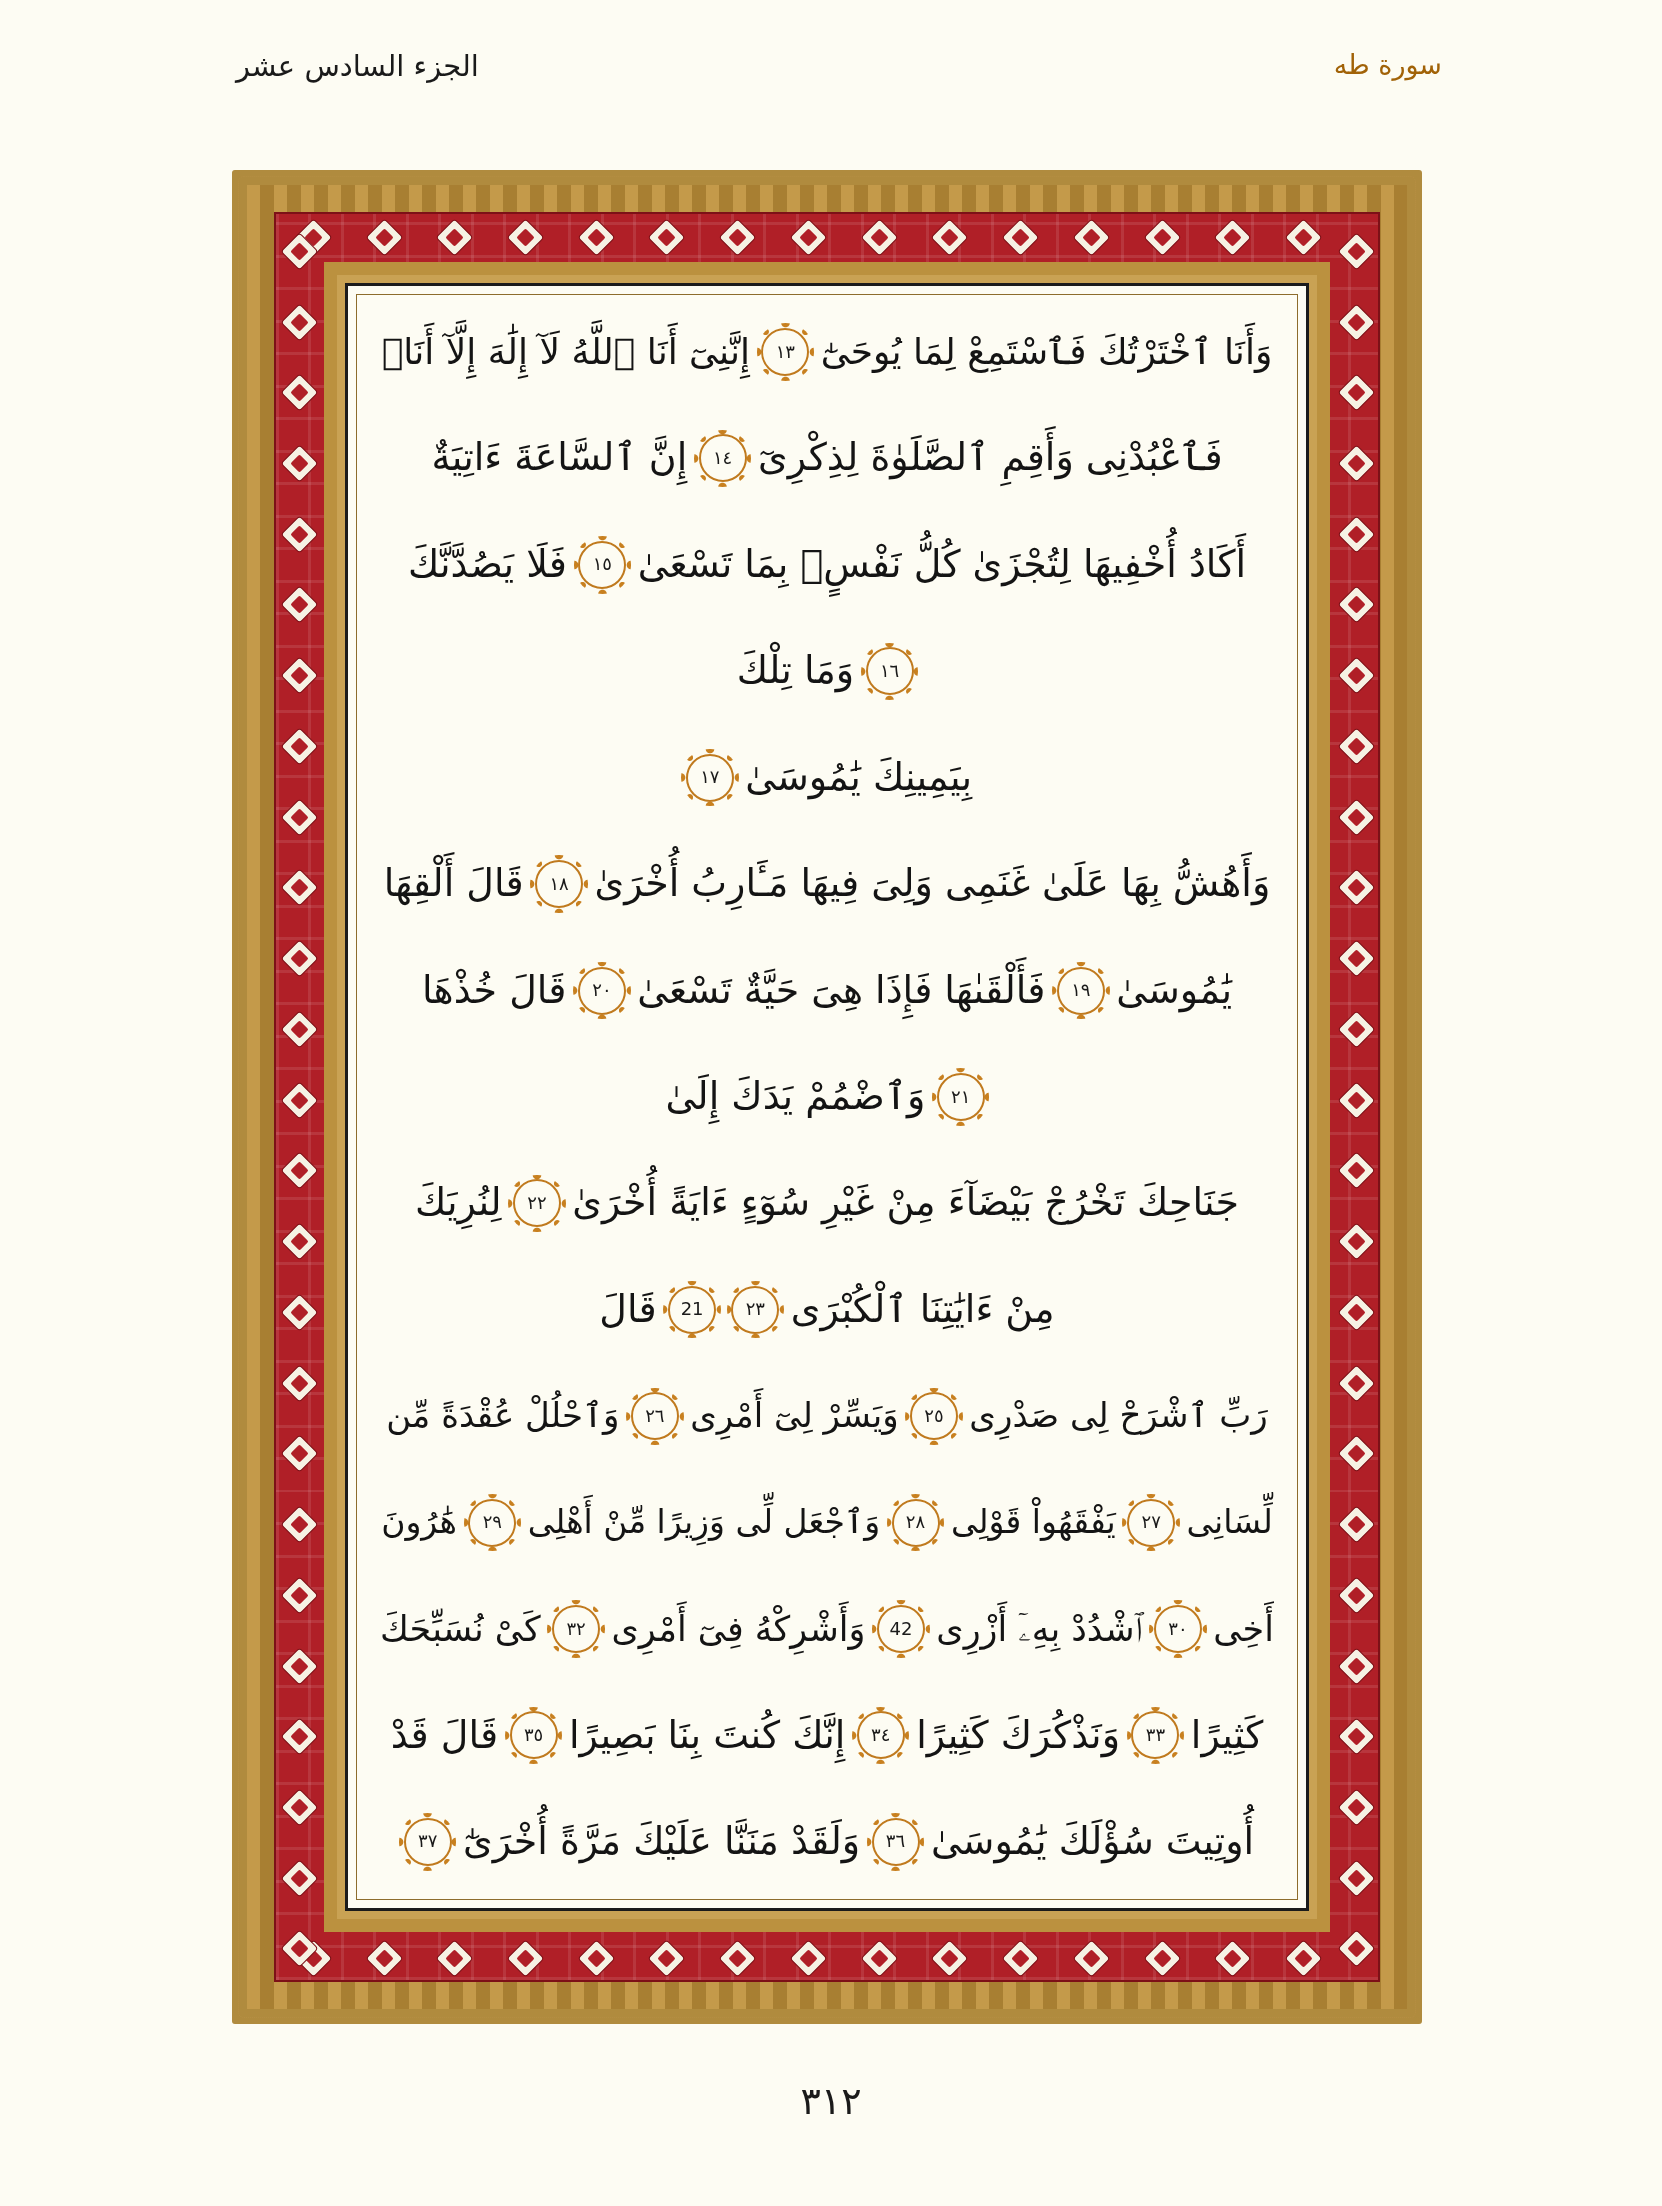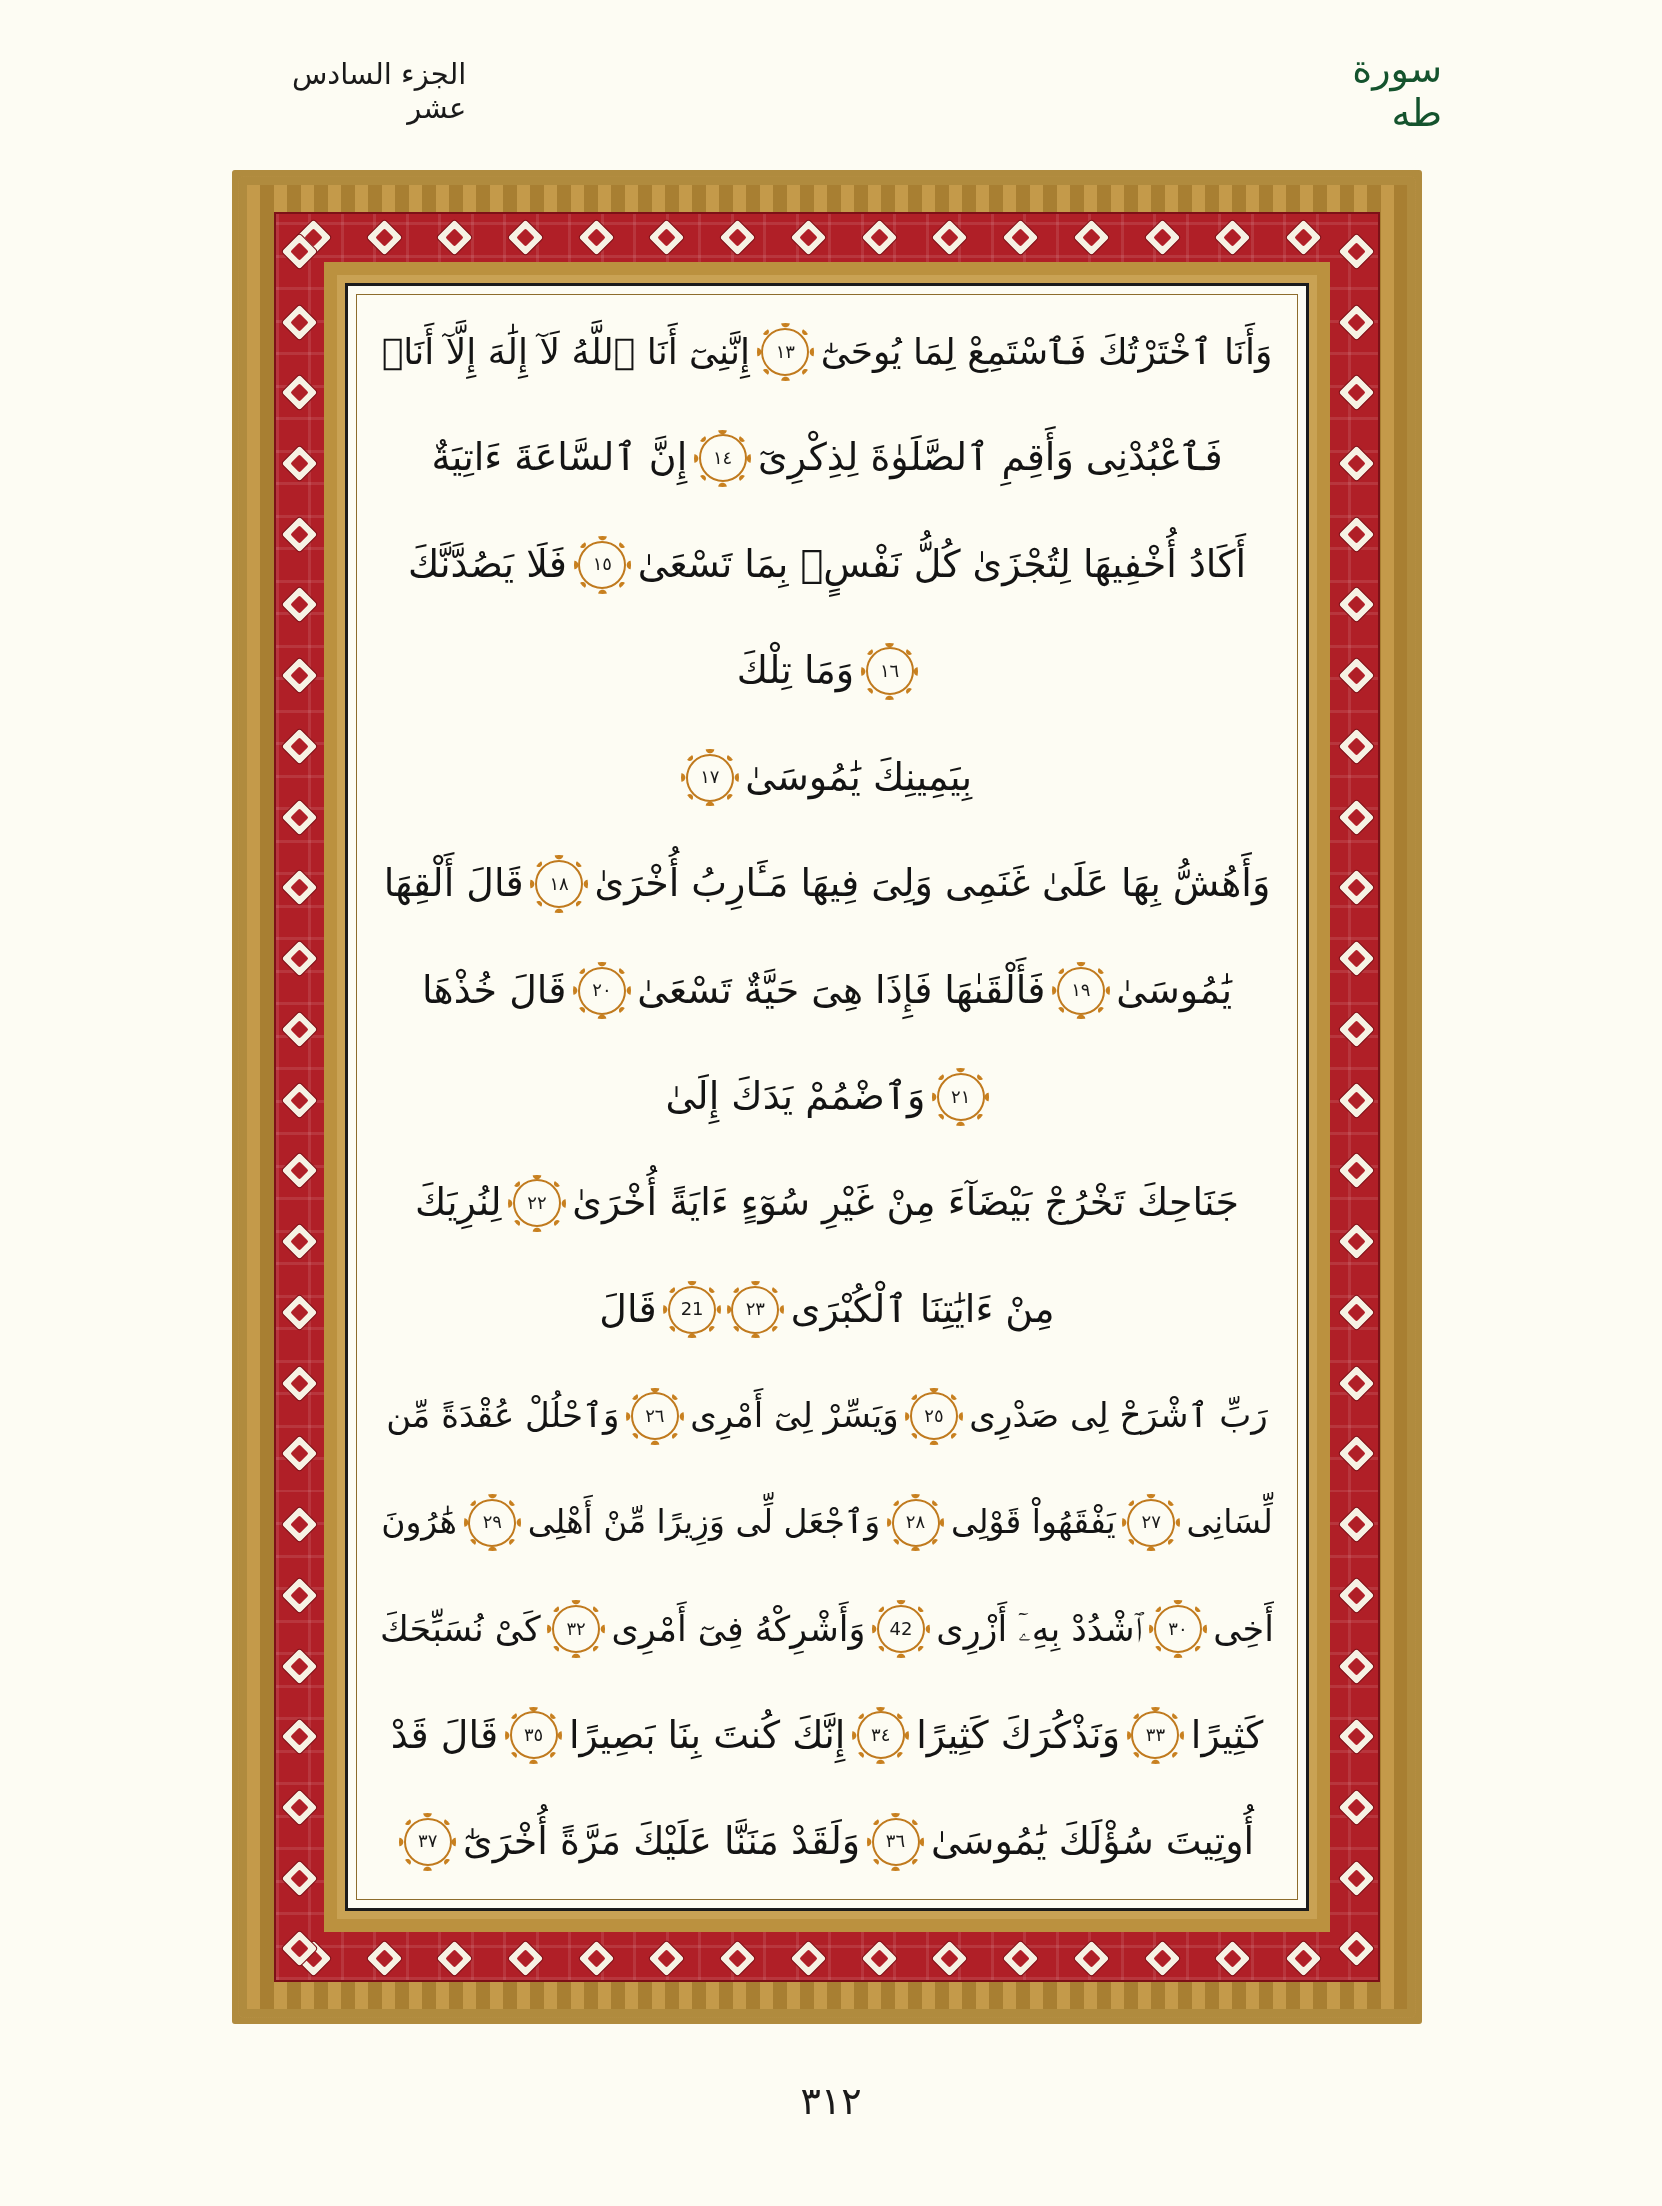--- a/index.html
+++ b/index.html
@@ -19,42 +19,42 @@
   
   .page {
     position: absolute;
     inset: 0;
     background: #fdfcf3;
   }
 
   
   .header {
     position: absolute;
-    top: 62px;
+    top: 49px;
     left: 220px;
     right: 220px;
     height: 57px;
     display: flex;
     flex-direction: row-reverse;
     justify-content: space-between;
-    align-items: center;
+    align-items: flex-start;
     direction: rtl;
     margin-left: 16px;
   }
   .header-juz {
     font-family: "DejaVu Sans", sans-serif;
     font-size: 29px;
     color: #1a1a1a;
     letter-spacing: 0;
     margin-right: 516px;
   }
   .header-sura {
     font-family: "DejaVu Sans", sans-serif;
-    font-size: 38px;
-    color: #14532d;
+    font-size: 27px;
+    color: #a16207;
     margin-left: 315px;
   }
 
   
   .frame-outer {
     position: absolute;
     left: 232px;
     top: 170px;
     width: 1190px;
     height: 1854px;

